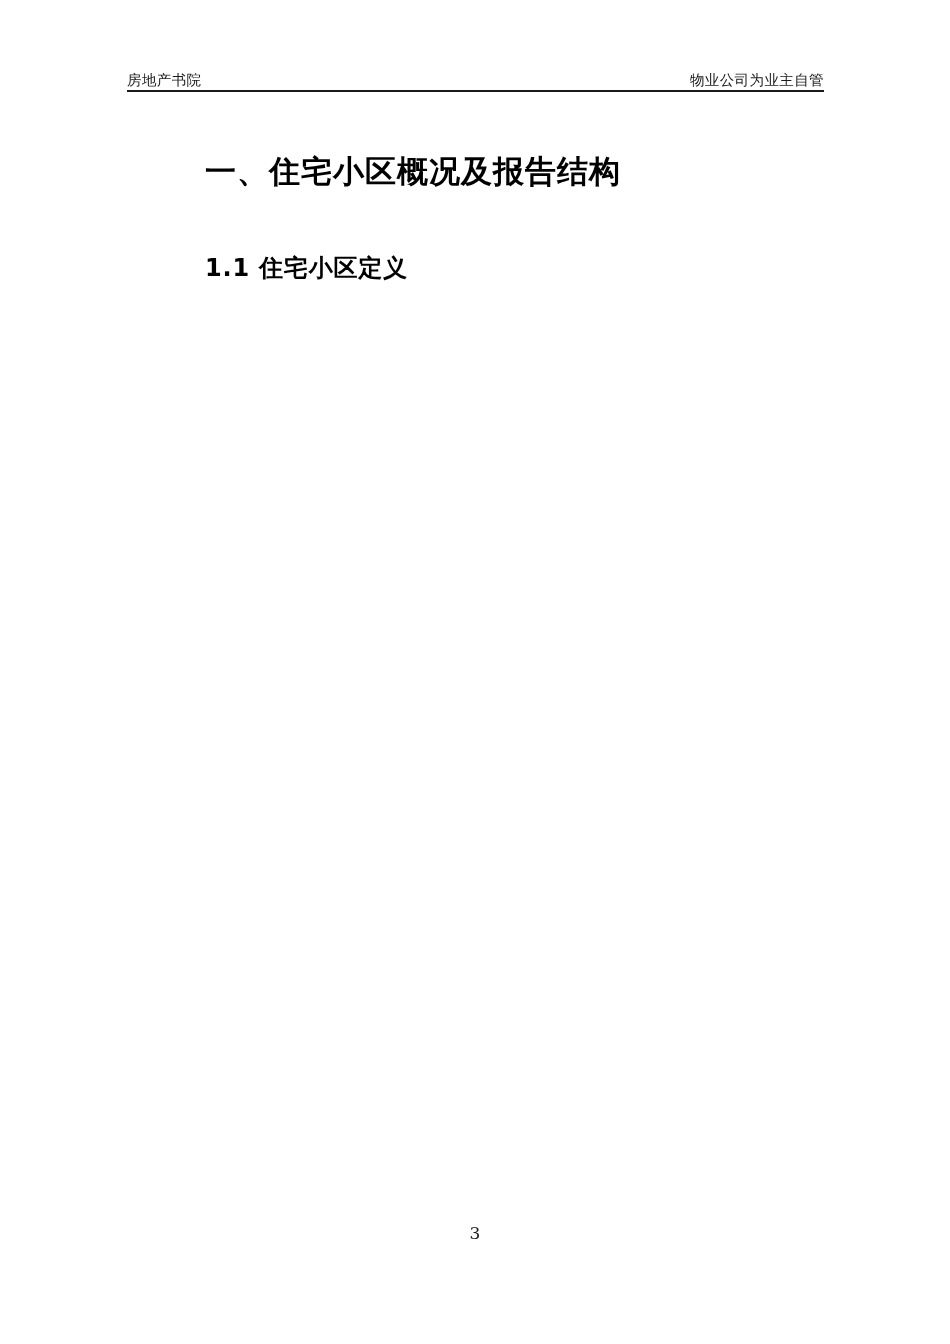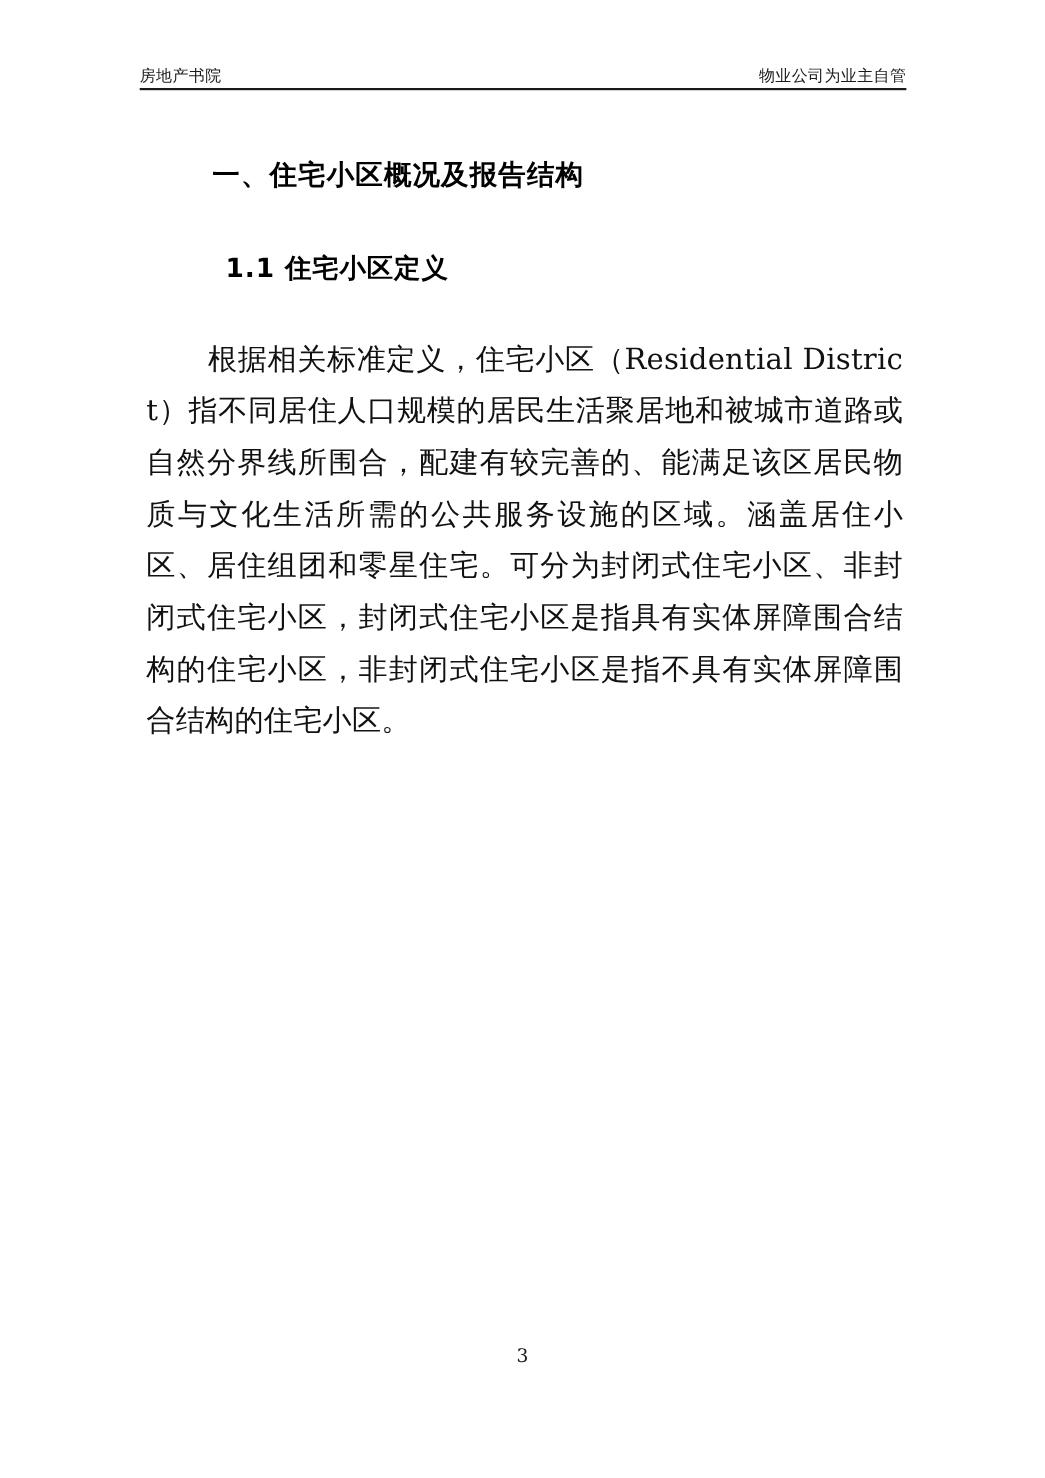--- a/index.html
+++ b/index.html
@@ -17,21 +17,21 @@
     height: 1344px;
     background: #ffffff;
     overflow: hidden;
     box-sizing: border-box;
   }
 
   
   .page-header {
     position: absolute;
     left: 127px;
-    top: 46px;
+    top: 56px;
     width: 697px;
     height: 36px;
     border-bottom: 2px solid #1a1a1a;
     box-sizing: border-box;
   }
   .page-header .hdr-row {
     display: flex;
     justify-content: space-between;
     align-items: flex-end;
     height: 100%;
@@ -50,25 +50,25 @@
   
   .content {
     position: absolute;
     left: 133px;
     top: 132px;
     width: 688px;
   }
 
   
   h1.sec-h1 {
-    margin: 4px;
+    margin: 16px;
     padding: 0 0 0 56px;
     font-family: "DejaVu Sans", "Liberation Sans", sans-serif;
     font-weight: bold;
-    font-size: 25px;
+    font-size: 31px;
     line-height: 46px;
     letter-spacing: 1px;
     color: #000;
     white-space: nowrap;
   }
   h2.sec-h2 {
     margin: 16px;
     padding: 0 0 0 56px;
     font-family: "DejaVu Sans", "Liberation Sans", sans-serif;
     font-weight: bold;
@@ -129,21 +129,20 @@
   <div class="content">
 
     <h1 class="sec-h1">一、住宅小区概况及报告结构</h1>
 
     <div class="gap-a"></div>
 
     <h2 class="sec-h2">1.1 住宅小区定义</h2>
 
     <div class="gap-b"></div>
 
-    <p class="body">根据相关标准定义，住宅小区（Residential District）指不同居住人口规模的居民生活聚居地和被城市道路或自然分界线所围合，配建有较完善的、能满足该区居民物质与文化生活所需的公共服务设施的区域。涵盖居住小区、居住组团和零星住宅。可分为封闭式住宅小区、非封闭式住宅小区，封闭式住宅小区是指具有实体屏障围合结构的住宅小区，非封闭式住宅小区是指不具有实体屏障围合结构的住宅小区。</p>
 
     <div class="gap-c"></div>
 
 
     <div class="gap-d"></div>
 
 
     <div class="gap-e"></div>
 
 

